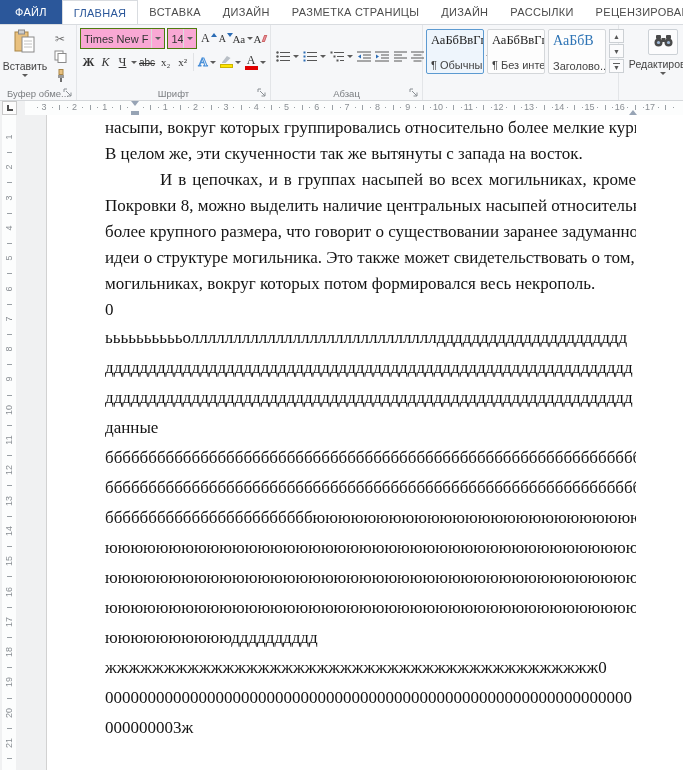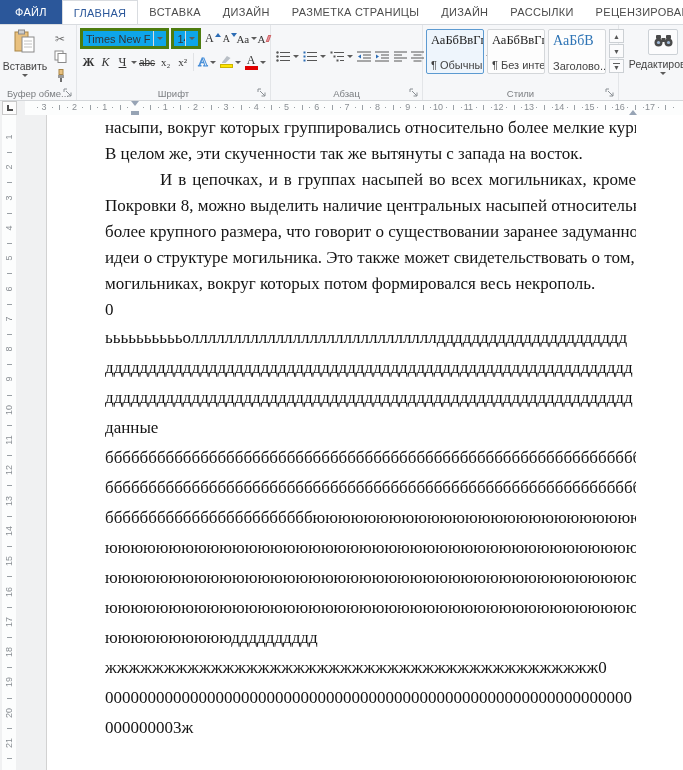--- a/index.html
+++ b/index.html
@@ -25,21 +25,21 @@
   .g-clip{width:77px;}
   .paste{width:46px;display:flex;flex-direction:column;align-items:center;padding-top:3px;border-radius:2px;}
   .paste .plabel{font-size:10.5px;color:#444;margin-top:2px;}
   .clipcol{display:flex;flex-direction:column;gap:2px;padding-top:4px;}
   .smbtn{width:24px;height:17px;display:flex;align-items:center;justify-content:center;border-radius:2px;}
 
   
   .g-font{width:194px;}
   .g-font .gc{flex-direction:column;}
   .frow{display:flex;align-items:center;margin:2px 0 0 1px;}
-  .combo{height:21px;background:#0ea5e9;border:3px solid #4d7c0f;display:flex;align-items:center;font-size:11px;color:#333;}
+  .combo{height:21px;background:#f9a8d4;border:1px solid #4d7c0f;display:flex;align-items:center;font-size:11px;color:#333;}
   .combo .cval{flex:1;padding:0 3px;overflow:hidden;white-space:nowrap;}
   .combo .carr{width:13px;height:100%;border-left:1px solid #dcdcdc;display:flex;align-items:center;justify-content:center;}
   .dd{width:0;height:0;border-left:3px solid transparent;border-right:3px solid transparent;border-top:3.5px solid #5c5c5c;}
   .rb{height:20px;min-width:17px;padding:0 2px;display:flex;align-items:center;justify-content:center;border-radius:2px;color:#333;}
   .rb.sel{background:#cde6fa;border:1px solid #92bde6;}
   .bld{font-weight:bold;font-size:12px;font-family:"Liberation Serif",serif;}
   .ita{font-style:italic;font-size:12px;font-family:"Liberation Serif",serif;}
   .und{text-decoration:underline;font-size:12px;font-family:"Liberation Serif",serif;}
   .stk{text-decoration:line-through;font-size:10px;}
   .subsup{font-size:11px;font-family:"Liberation Serif",serif;}
@@ -402,29 +402,20 @@
               <span style="font-size:7px;color:#565656;">▲</span>
             </div>
           <div class="stbtn">
               <span style="font-size:7px;color:#565656;">▼</span>
             </div>
           <div class="stbtn">
               <span class="mline"></span>
               <span style="font-size:7px;color:#565656;line-height:5px;">▼</span>
             </div>
         </div>
-      </div>
-      <div class="gf">
-        <span>Стили</span>
-        <span class="launcher">
-          <svg width="10" height="10" viewBox="0 0 10 10">
-              <path d="M1 4 V1 H4" fill="none" stroke="#8a8f94"></path>
-              <path d="M3 3 L8 8 M8 4.5 V8 H4.5" fill="none" stroke="#8a8f94"></path>
-            </svg>
-        </span>
       </div>
     </div>
 
     <div class="group g-edit">
       <div class="gc">
         <div class="bigbtn">
           <span class="ibox">
             <span>
               <svg width="19" height="13" viewBox="0 0 19 13">
                 <rect x="7.5" y="4" width="4" height="4" fill="#4a4a4a"></rect>

